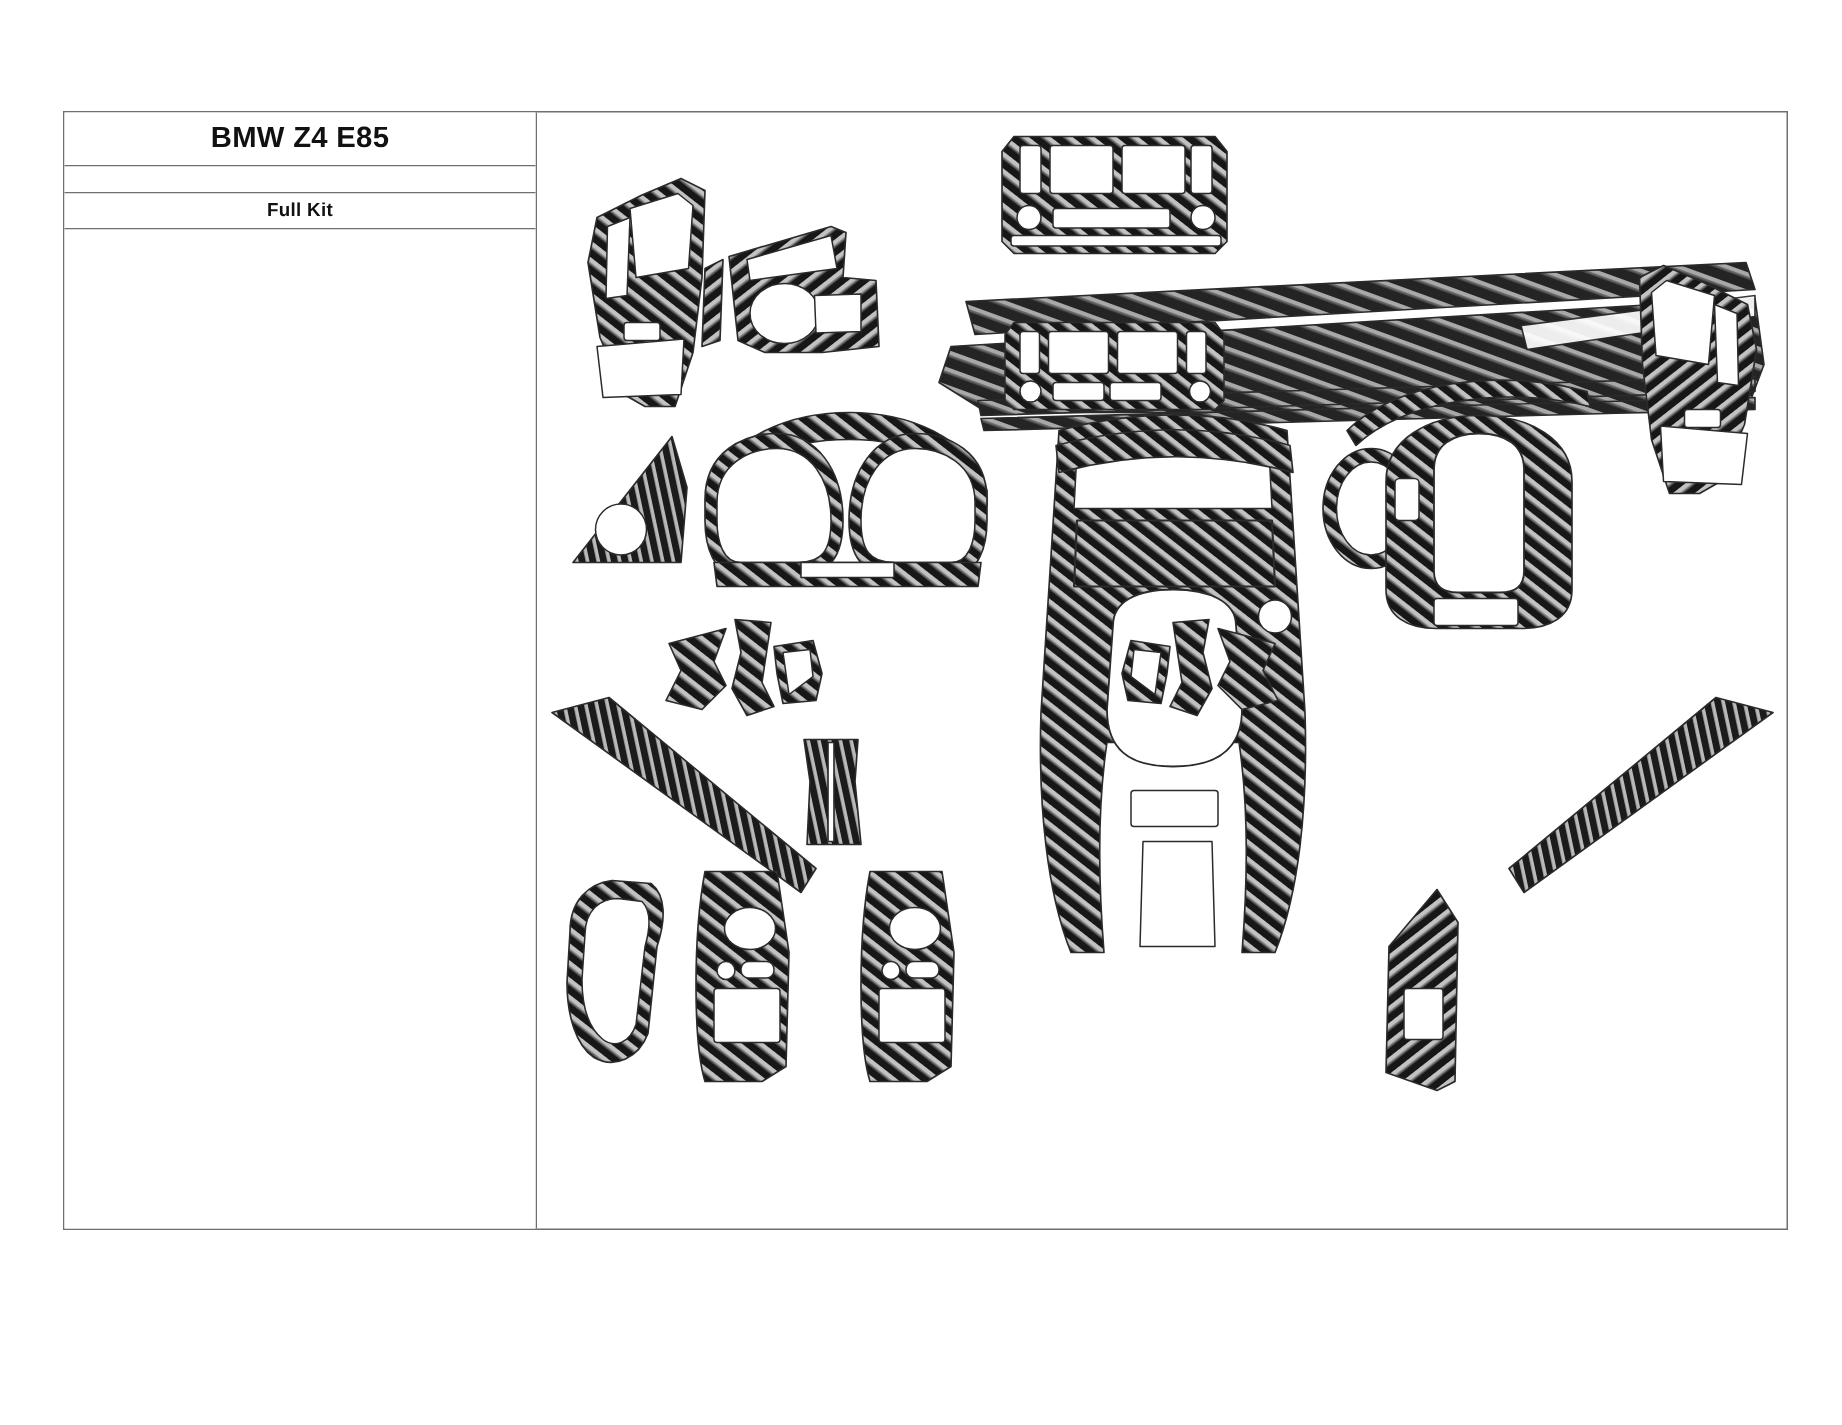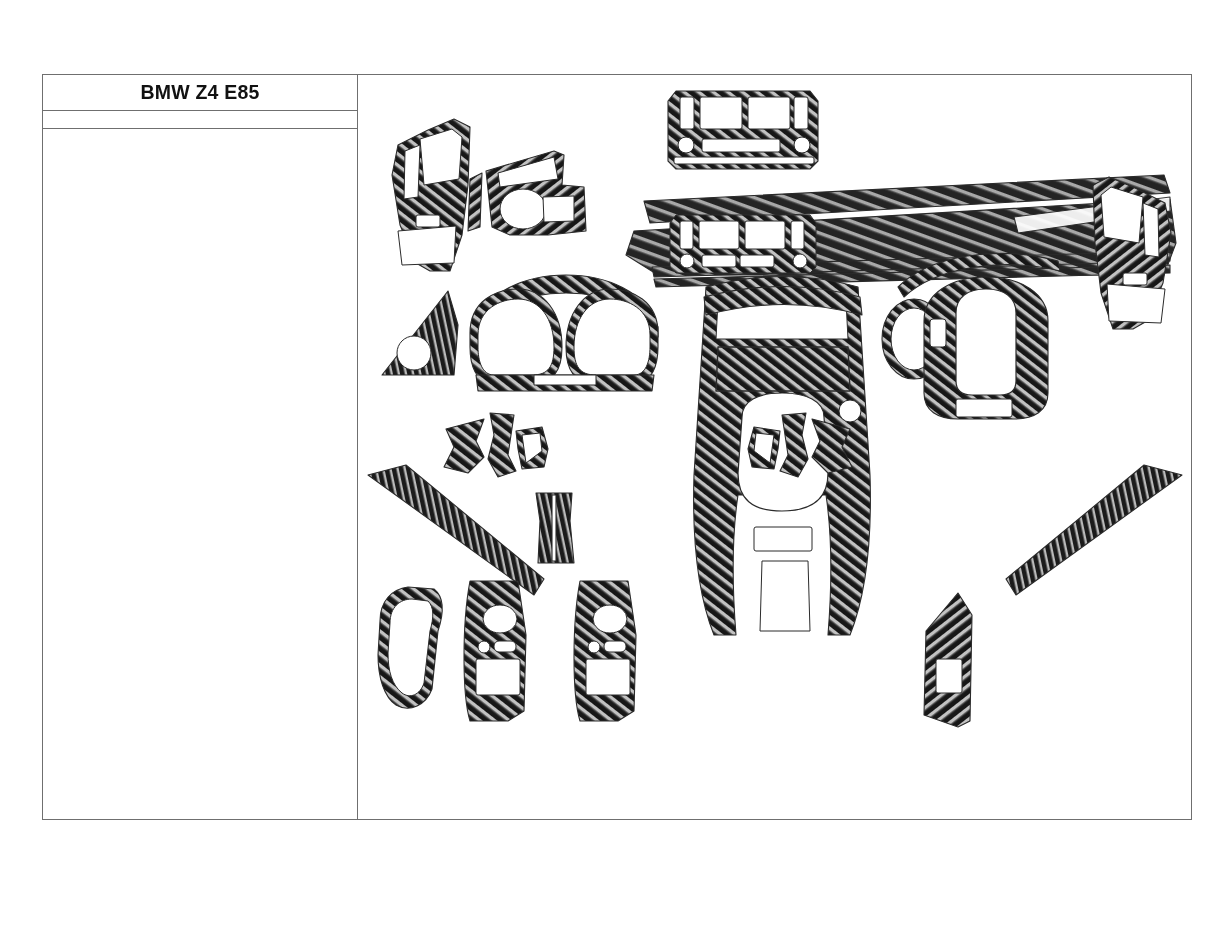--- a/index.html
+++ b/index.html
@@ -63,20 +63,23 @@
   <div id="info-col">
 
     <div class="info-row" id="row-title">
       <span class="title-text">BMW Z4 E85</span>
     </div>
 
     <div class="info-row" id="row-spacer">
       <span class="subtitle-text"></span>
     </div>
 
+    <div class="info-row" id="row-subtitle">
+      <span class="subtitle-text">Full Kit</span>
+    </div>
 
     <div class="info-row" id="row-body">
       <span class="subtitle-text"></span>
     </div>
 
   </div>
 
   <div id="drawing">
     <svg id="parts-svg" viewBox="0 0 833 744" xmlns="http://www.w3.org/2000/svg">
       <defs>

